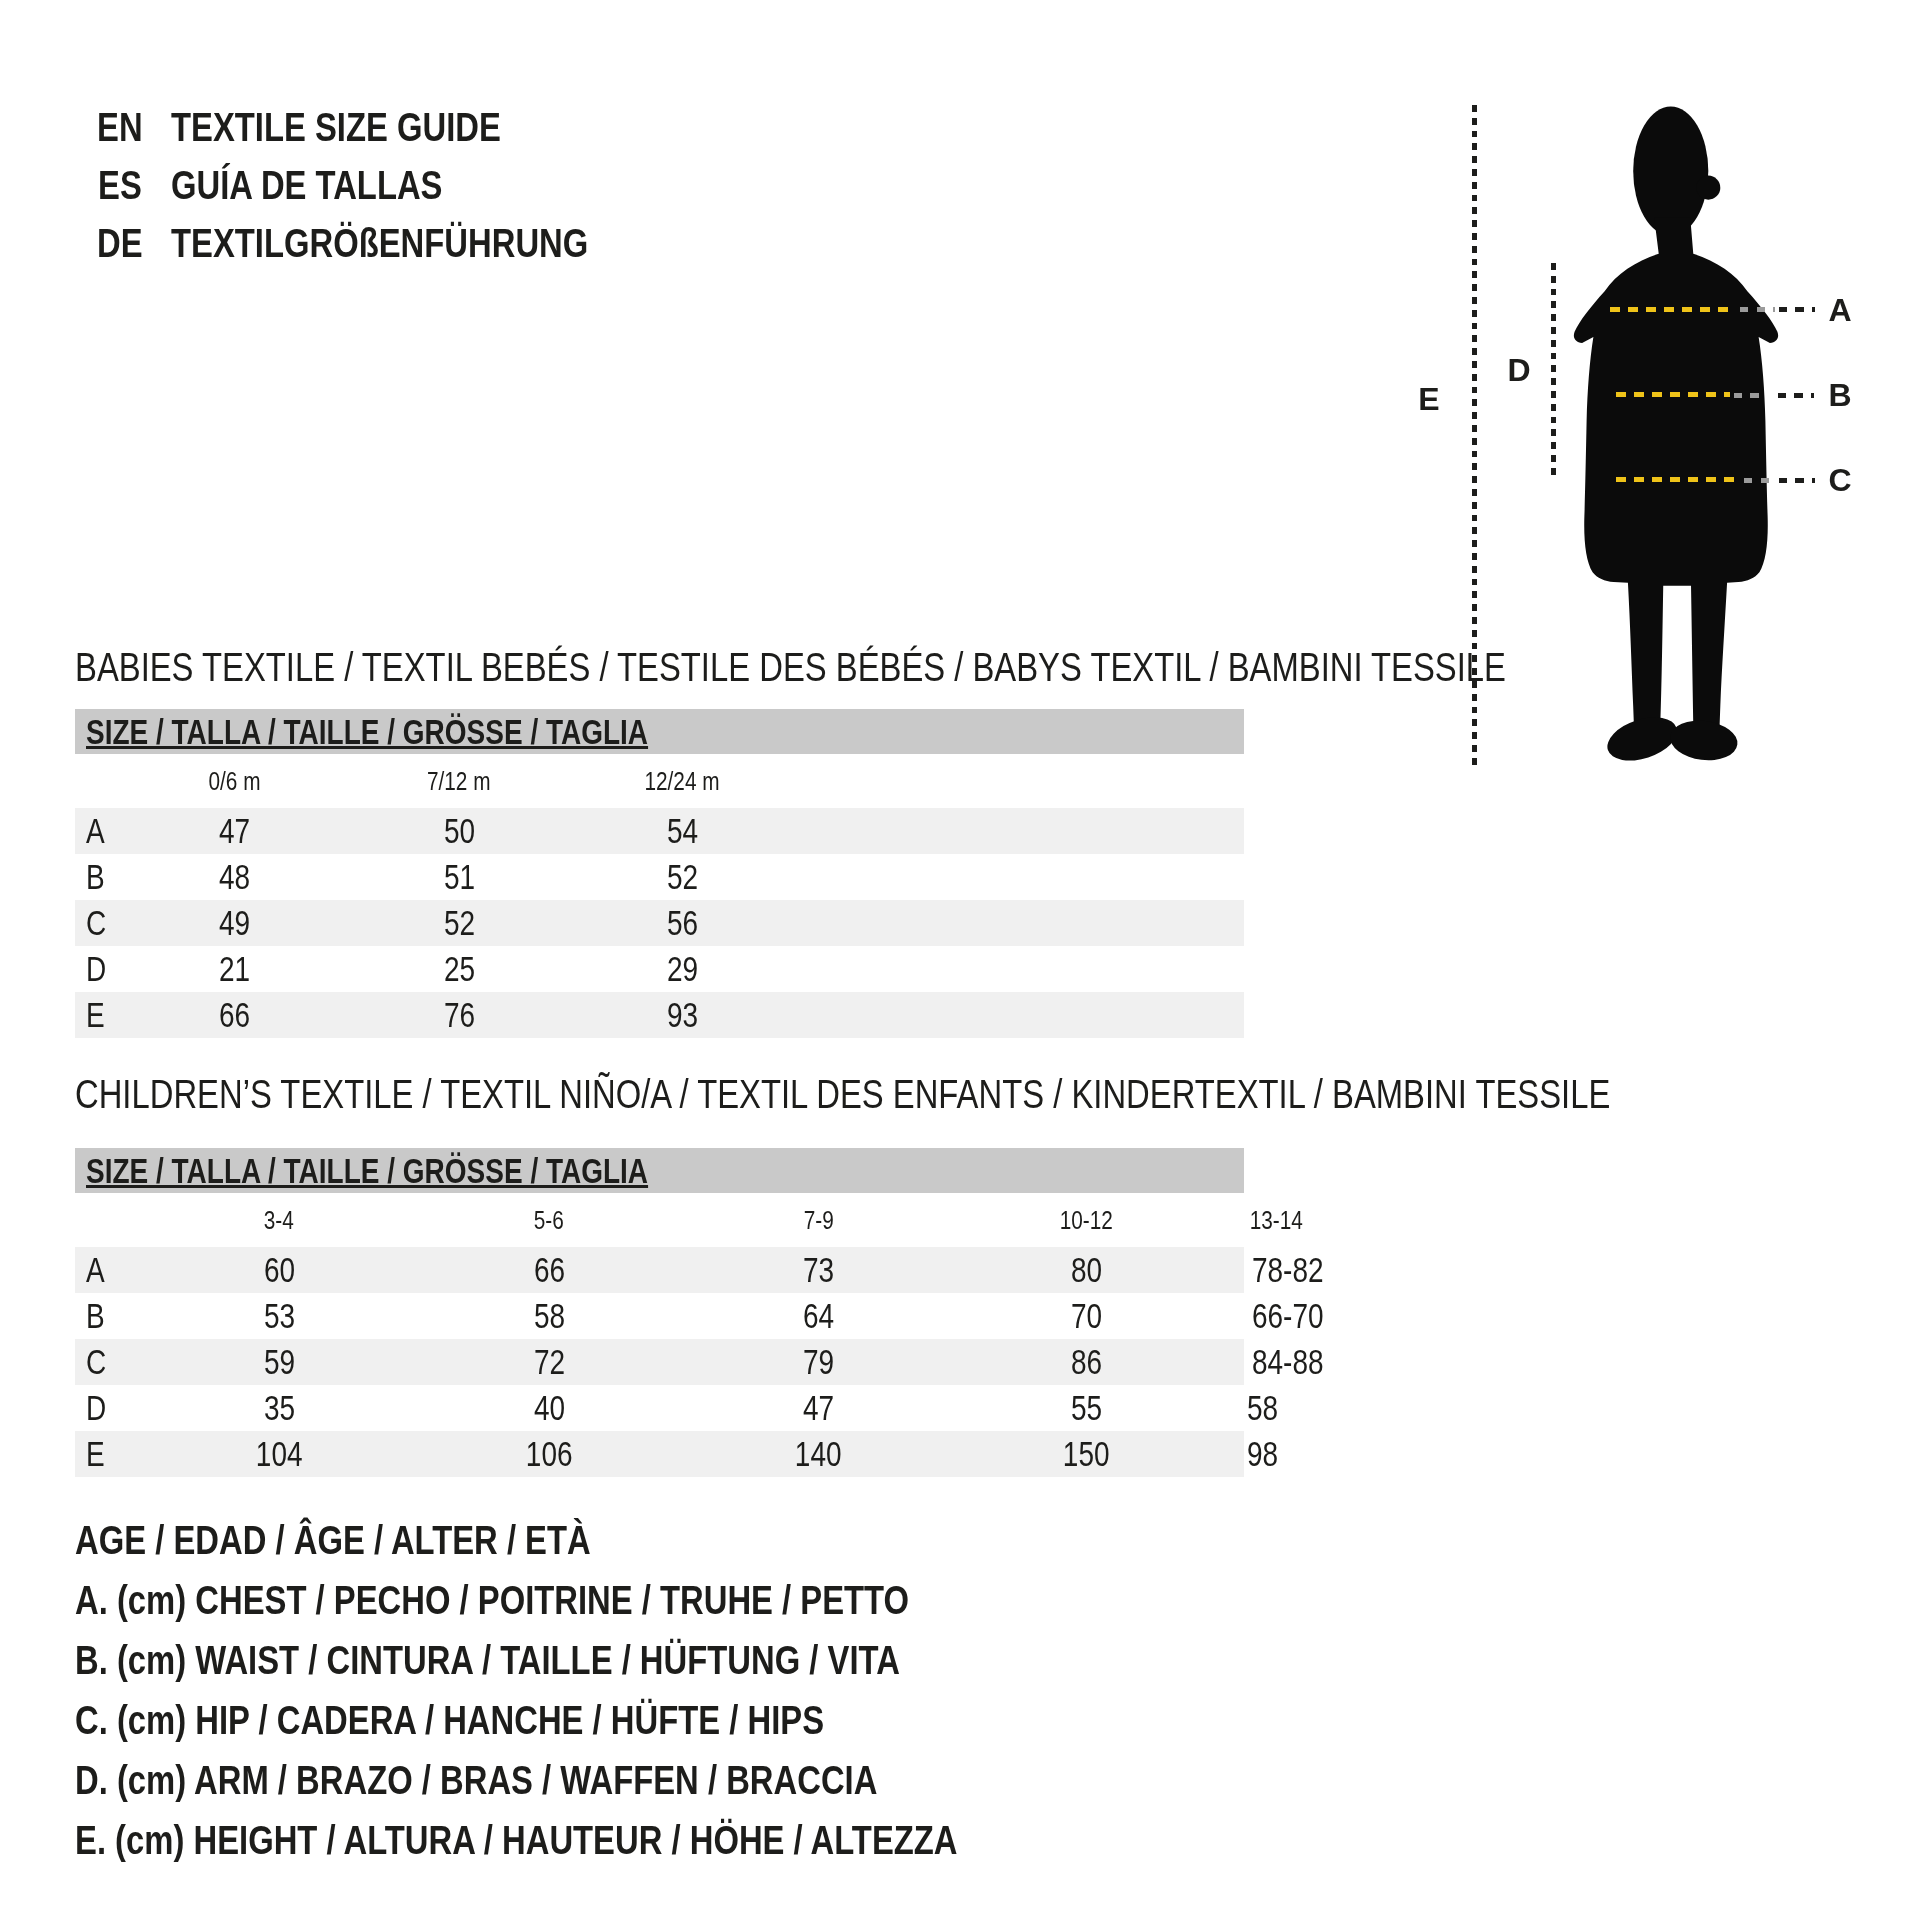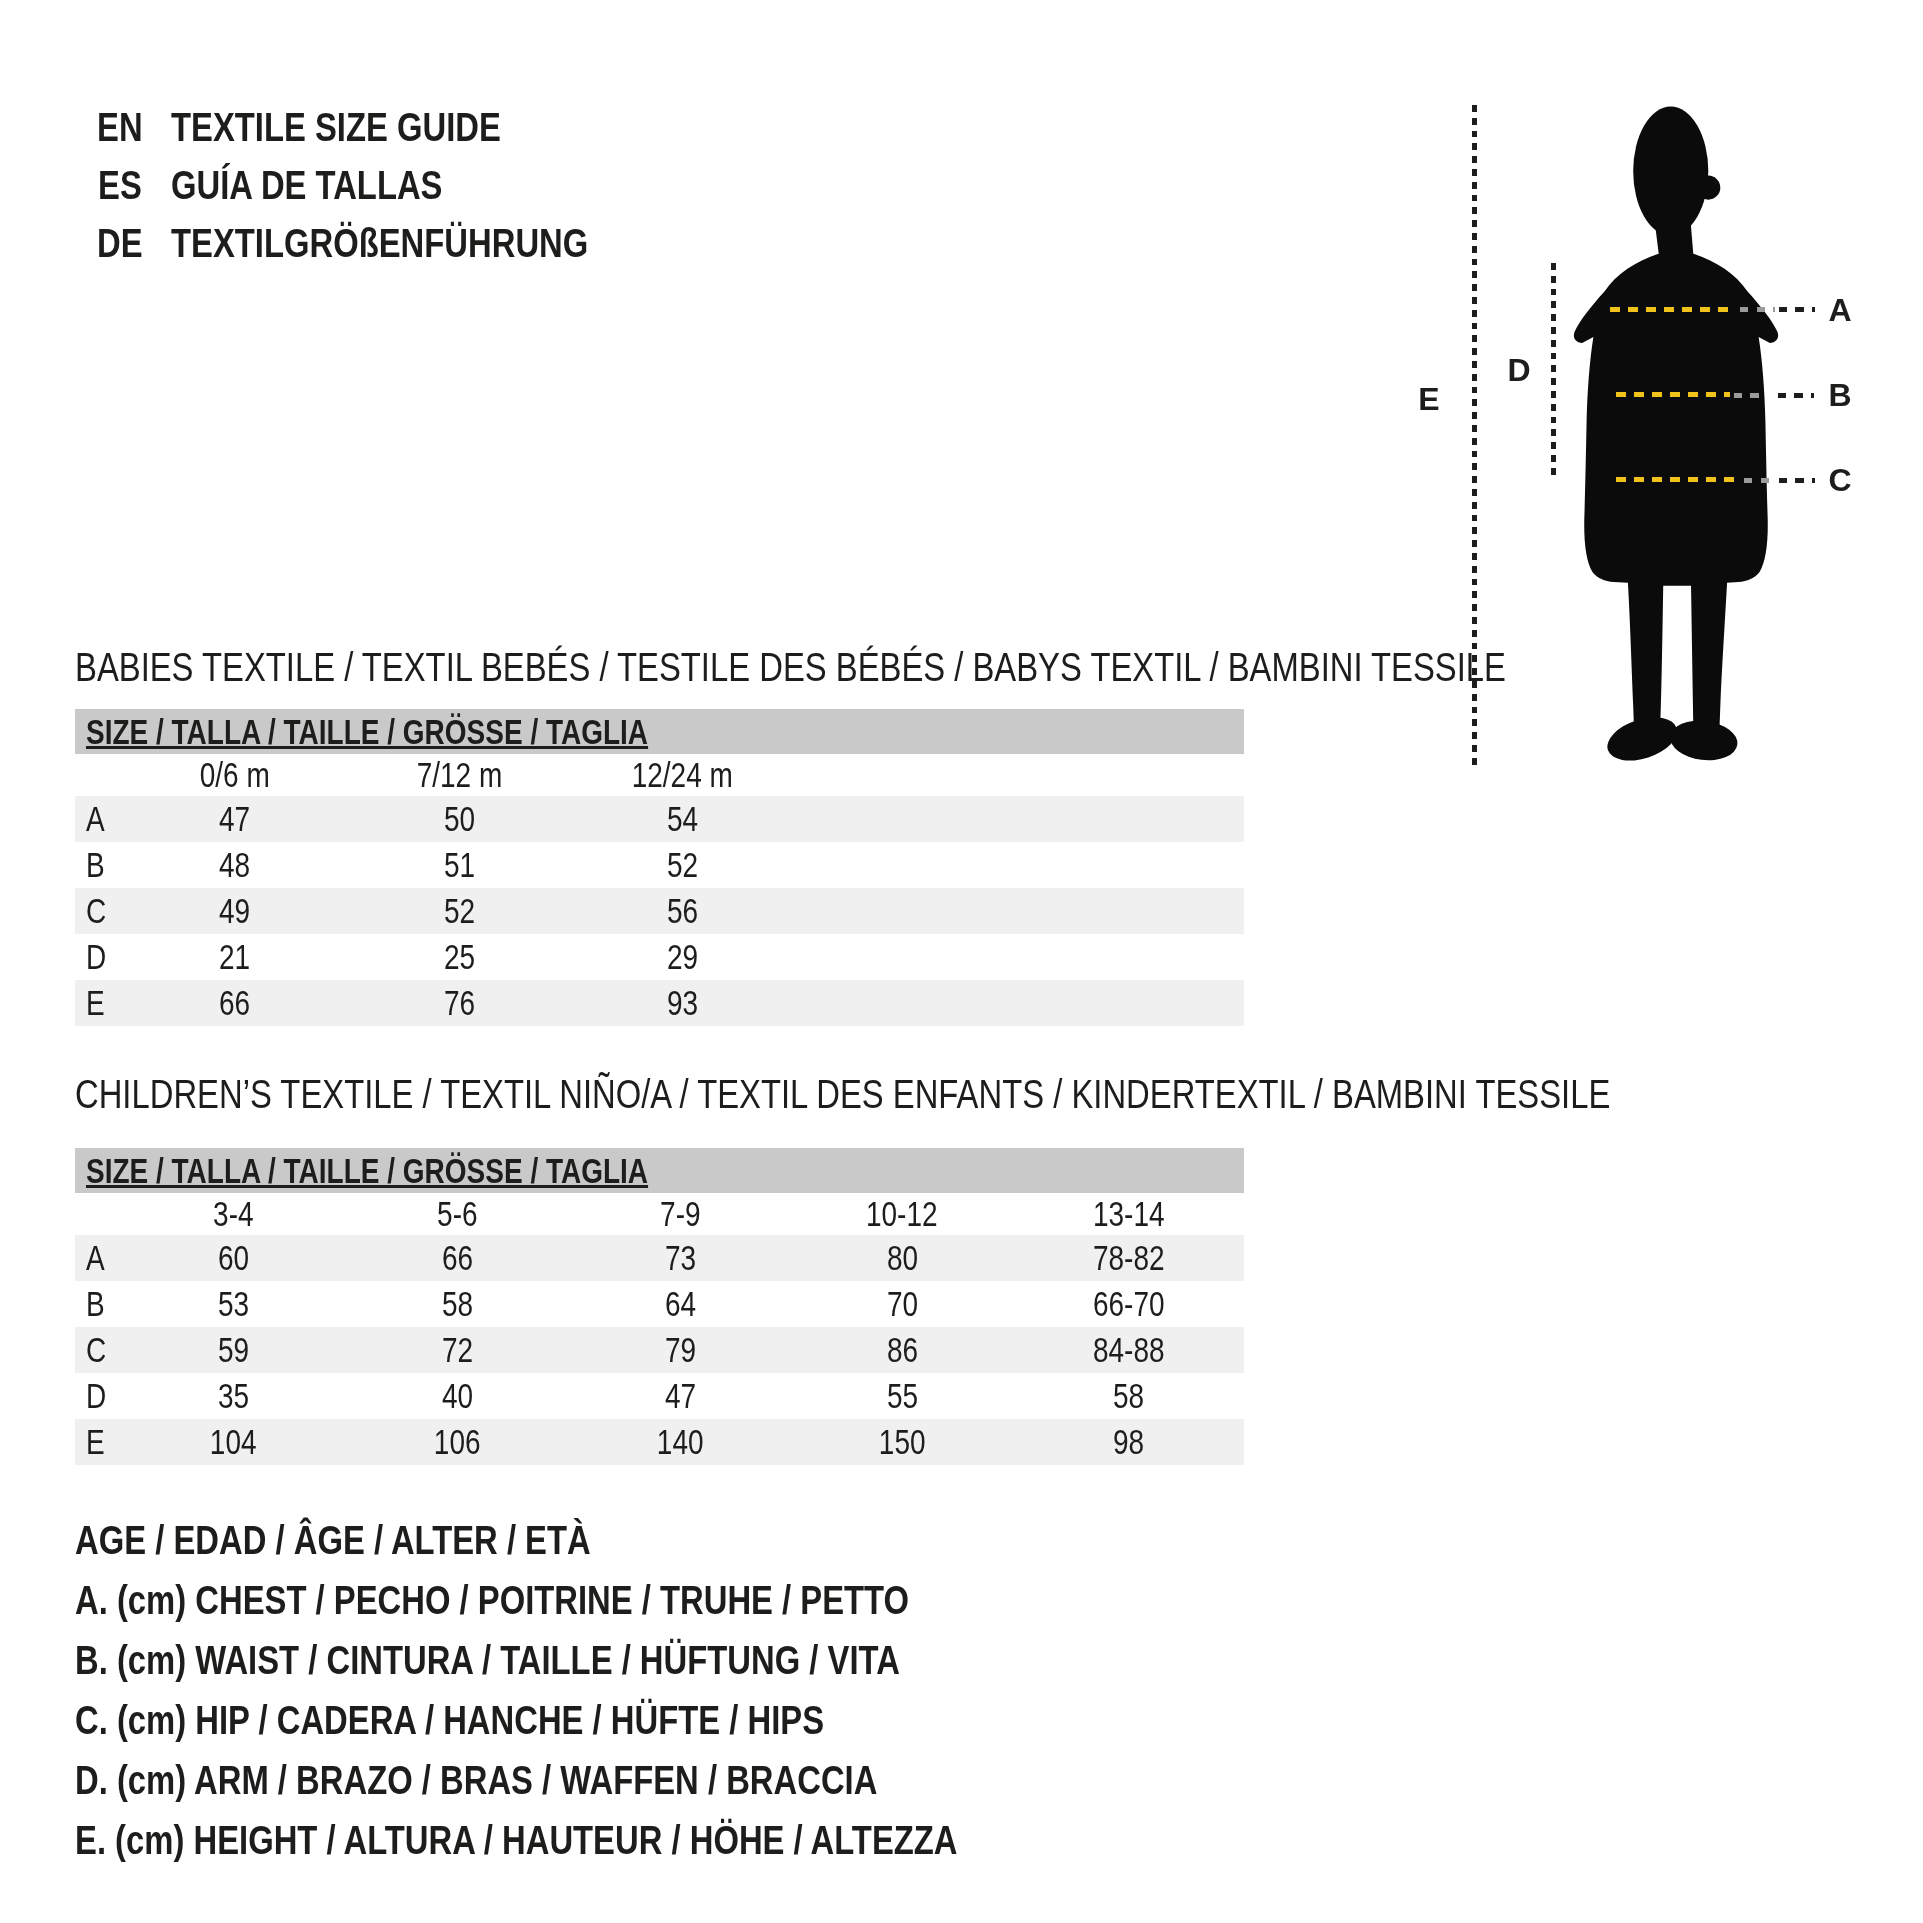--- a/index.html
+++ b/index.html
@@ -22,27 +22,27 @@
   .langs{position:absolute;left:79px;top:98px;}
   .lang-row{height:58px;display:flex;align-items:center;font-size:41px;font-weight:bold;text-align:center;}
   .lang-code{width:92px;flex:none;}
 
   
   .sec-title{position:absolute;left:75px;font-size:41px;font-weight:normal;height:42px;display:flex;align-items:center;}
 
   
   .table{position:absolute;left:75px;width:1169px;}
   .size-bar{height:45px;background:var(--bar);display:flex;align-items:center;padding-left:10.5px;font-size:35px;font-weight:bold;text-decoration:underline;}
-  .colhead{height:42px;display:grid;align-items:center;font-size:35px;}
+  .colhead{height:54px;display:grid;align-items:center;font-size:26px;}
   .trow{height:46px;display:grid;align-items:center;font-size:35px;}
   .trow.odd{background:var(--stripe);}
   .cell{display:flex;justify-content:center;align-items:center;}
   .lcell{padding-left:10.5px;display:flex;align-items:center;}
   .btable .colhead,.btable .trow{grid-template-columns:47px 225px 224px 222px 1fr;}
-  .ctable .colhead,.ctable .trow{grid-template-columns:47px 222px 226px 221px 222px 1fr;}
+  .ctable .colhead,.ctable .trow{grid-template-columns:47px 222px 226px 221px 222px 1fr;gap:46px;}
 
   
   .legend{position:absolute;left:75px;top:1510px;}
   .legend-line{height:60px;display:flex;align-items:center;font-size:41px;font-weight:bold;}
 
   
   .vdots{position:absolute;width:4.5px;background:repeating-linear-gradient(180deg,var(--ink) 0 6.8px,transparent 6.8px 12.8px);}
   .hdash-y{position:absolute;height:5.3px;background:repeating-linear-gradient(90deg,var(--yellow) 0 9.8px,transparent 9.8px 18px);}
   .hdash-g{position:absolute;height:4.5px;background:repeating-linear-gradient(90deg,#9b9b9b 0 8.3px,transparent 8.3px 16.5px);}
   .hdash-k{position:absolute;height:4.5px;background:repeating-linear-gradient(90deg,var(--ink) 0 8.3px,transparent 8.3px 16.5px);}

